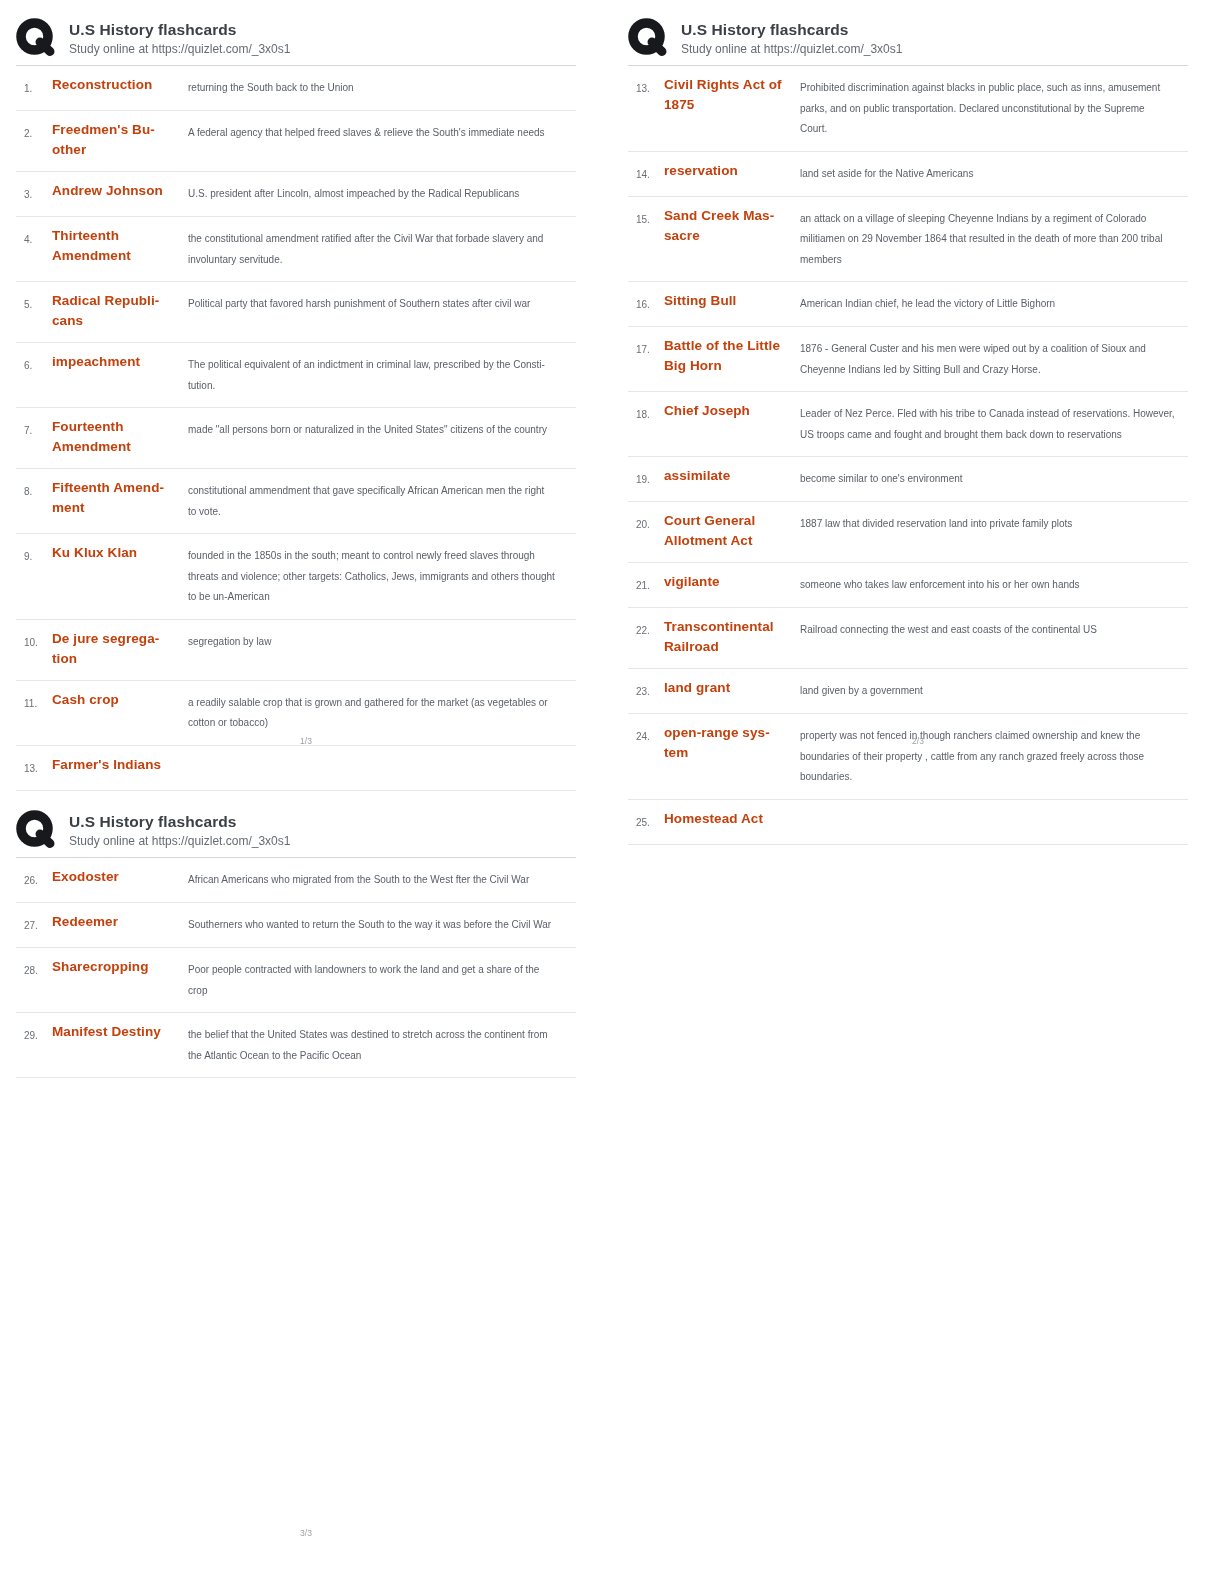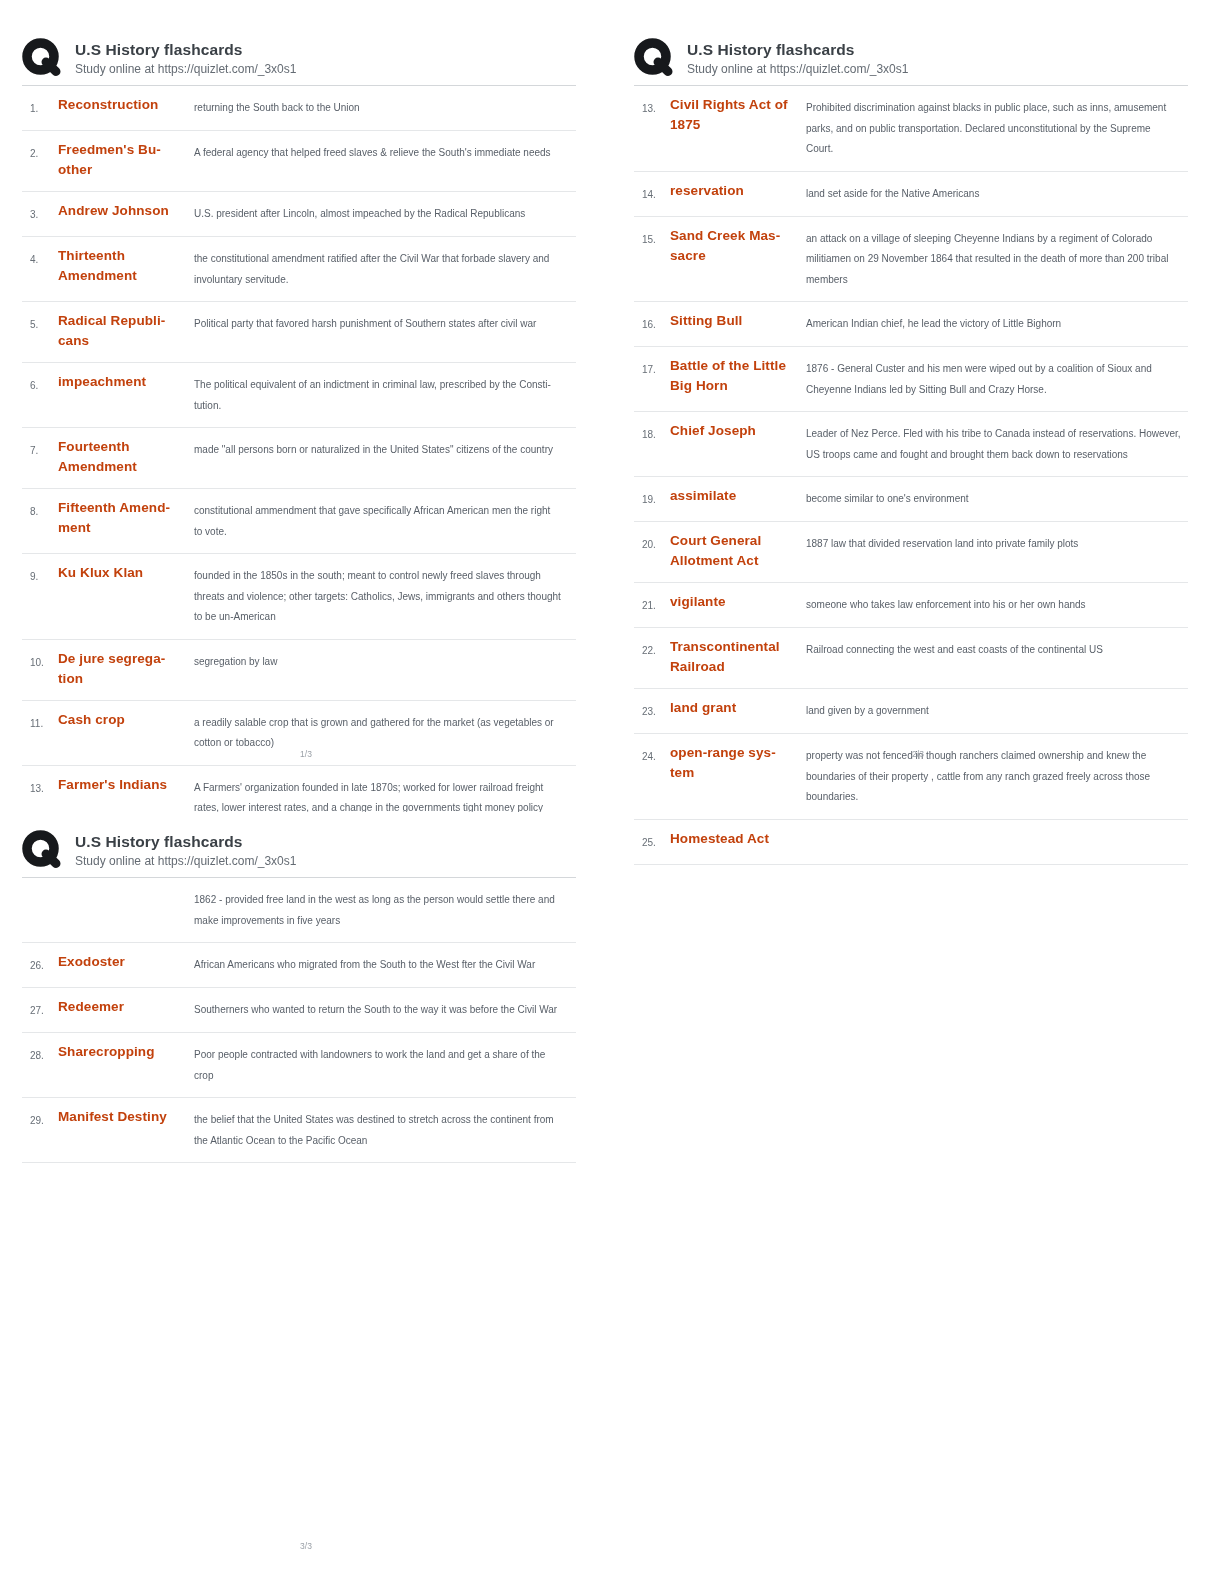--- a/index.html
+++ b/index.html
@@ -6,23 +6,22 @@
   body {
     width: 1224px; height: 1584px;
     position: relative;
     font-family: "Liberation Sans", "DejaVu Sans", sans-serif;
     -webkit-font-smoothing: antialiased;
   }
   .page {
     position: absolute;
     width: 612px; height: 792px;
     box-sizing: border-box;
-    padding: 18px 36px 0 22px;
+    padding: 18px 36px 0 16px;
     background: #ffffff;
-    margin-top: 20px;
   }
   #page-1 { left: 0;    top: 0; }
   #page-2 { left: 612px; top: 0; }
   #page-3 { left: 0;    top: 792px; }
 
   .page-header {
     display: flex;
     align-items: flex-start;
     gap: 13px;
     padding-bottom: 7px;
@@ -69,21 +68,21 @@
     flex: 1 1 auto;
     padding-left: 12px;
     padding-top: 3px;
     font-size: 10px;
     color: #585f68;
     line-height: 20.5px;
     white-space: pre-line;
   }
   .page-number {
     position: absolute;
-    bottom: 53px;
+    bottom: 46px;
     left: 0; right: 0;
     text-align: center;
     font-size: 8.5px;
     color: #9aa0a7;
   }
 </style>
 </head>
 <body>
 
 <section class="page" id="page-1">
@@ -172,22 +171,20 @@
   <div class="row">
     <div class="num">11.</div>
     <div class="term">Cash crop</div>
     <div class="def">a readily salable crop that is grown and gathered for the market (as vegetables or
 cotton or tobacco)</div>
   </div>
 
   <div class="row">
     <div class="num">13.</div>
     <div class="term">Farmer's Indians</div>
-    <div class="def">A Farmers' organization founded in late 1870s; worked for lower railroad freight
-rates, lower interest rates, and a change in the governments tight money policy</div>
   </div>
 </div>
   <div class="page-number">1/3</div>
 </section>
 
 <section class="page" id="page-2">
   <header class="page-header">
     <svg class="logo" viewBox="0 0 40 40">
       <circle cx="18.5" cy="18.5" r="13.5" fill="none" stroke="#17191c" stroke-width="9.5"></circle>
       <path d="M24 24 L34 33.5" stroke="#17191c" stroke-width="9" stroke-linecap="round" fill="none"></path>
@@ -298,26 +295,20 @@
     <svg class="logo" viewBox="0 0 40 40">
       <circle cx="18.5" cy="18.5" r="13.5" fill="none" stroke="#17191c" stroke-width="9.5"></circle>
       <path d="M24 24 L34 33.5" stroke="#17191c" stroke-width="9" stroke-linecap="round" fill="none"></path>
     </svg>
     <div class="head-text">
       <div class="doc-title">U.S History flashcards</div>
       <div class="doc-subtitle">Study online at https://quizlet.com/_3x0s1</div>
     </div>
   </header>
   <div class="rows">
-  <div class="row">
-    <div class="num"></div>
-    <div class="term"></div>
-    <div class="def">1862 - provided free land in the west as long as the person would settle there and
-make improvements in five years</div>
-  </div>
 
   <div class="row">
     <div class="num">26.</div>
     <div class="term">Exodoster</div>
     <div class="def">African Americans who migrated from the South to the West fter the Civil War</div>
   </div>
 
   <div class="row">
     <div class="num">27.</div>
     <div class="term">Redeemer</div>

